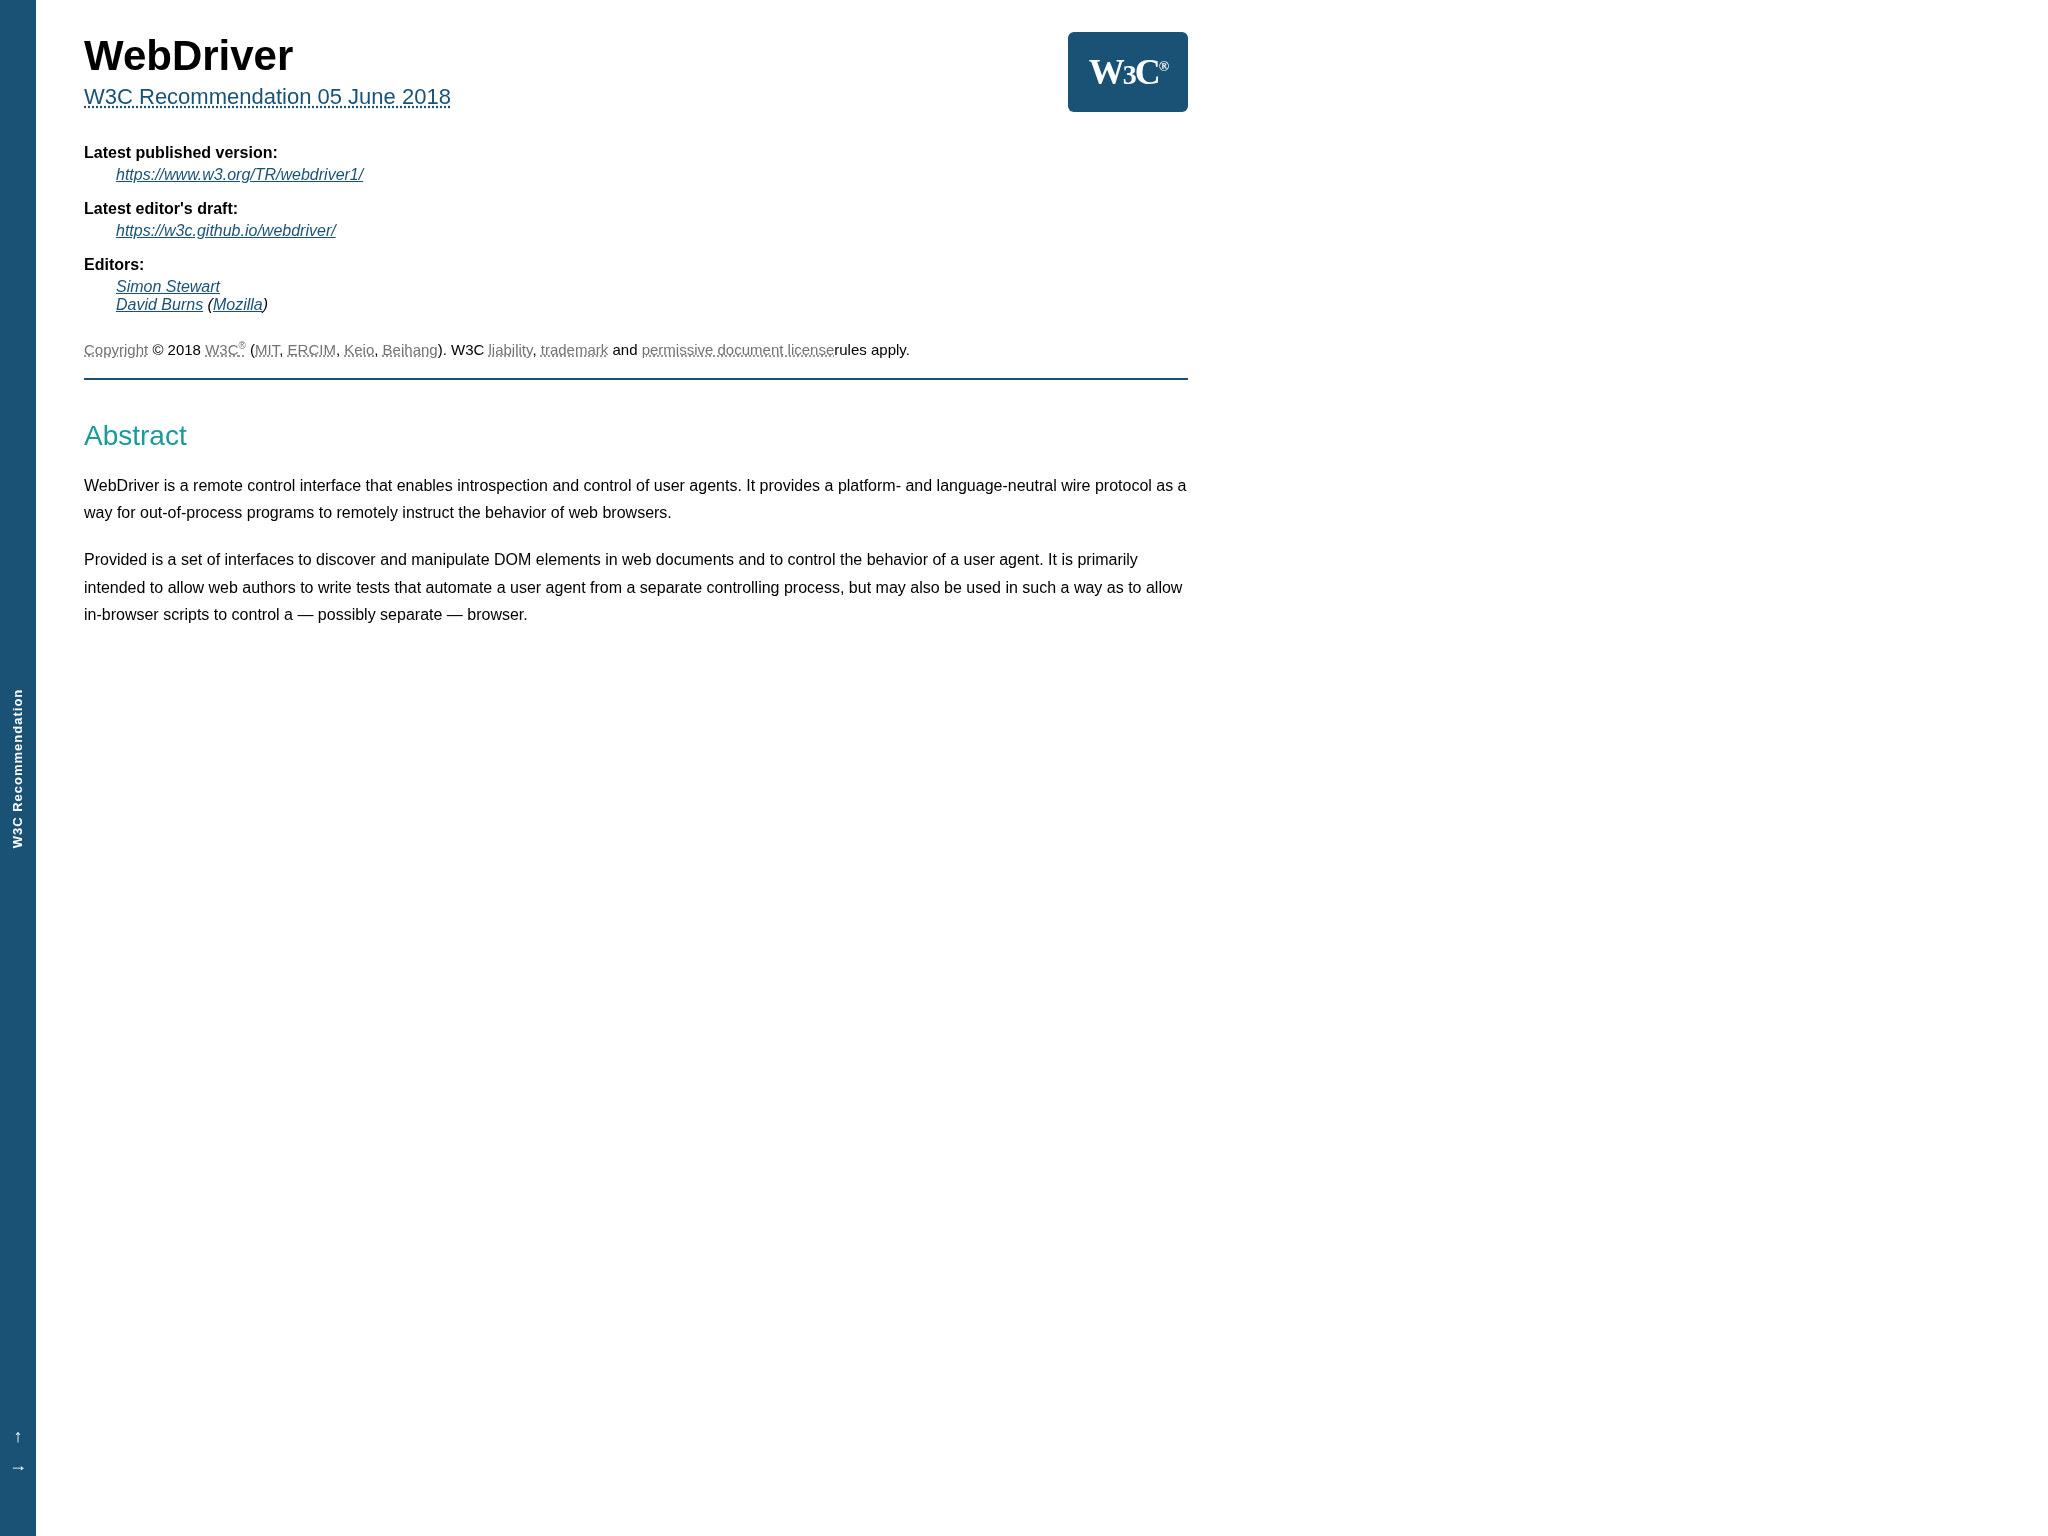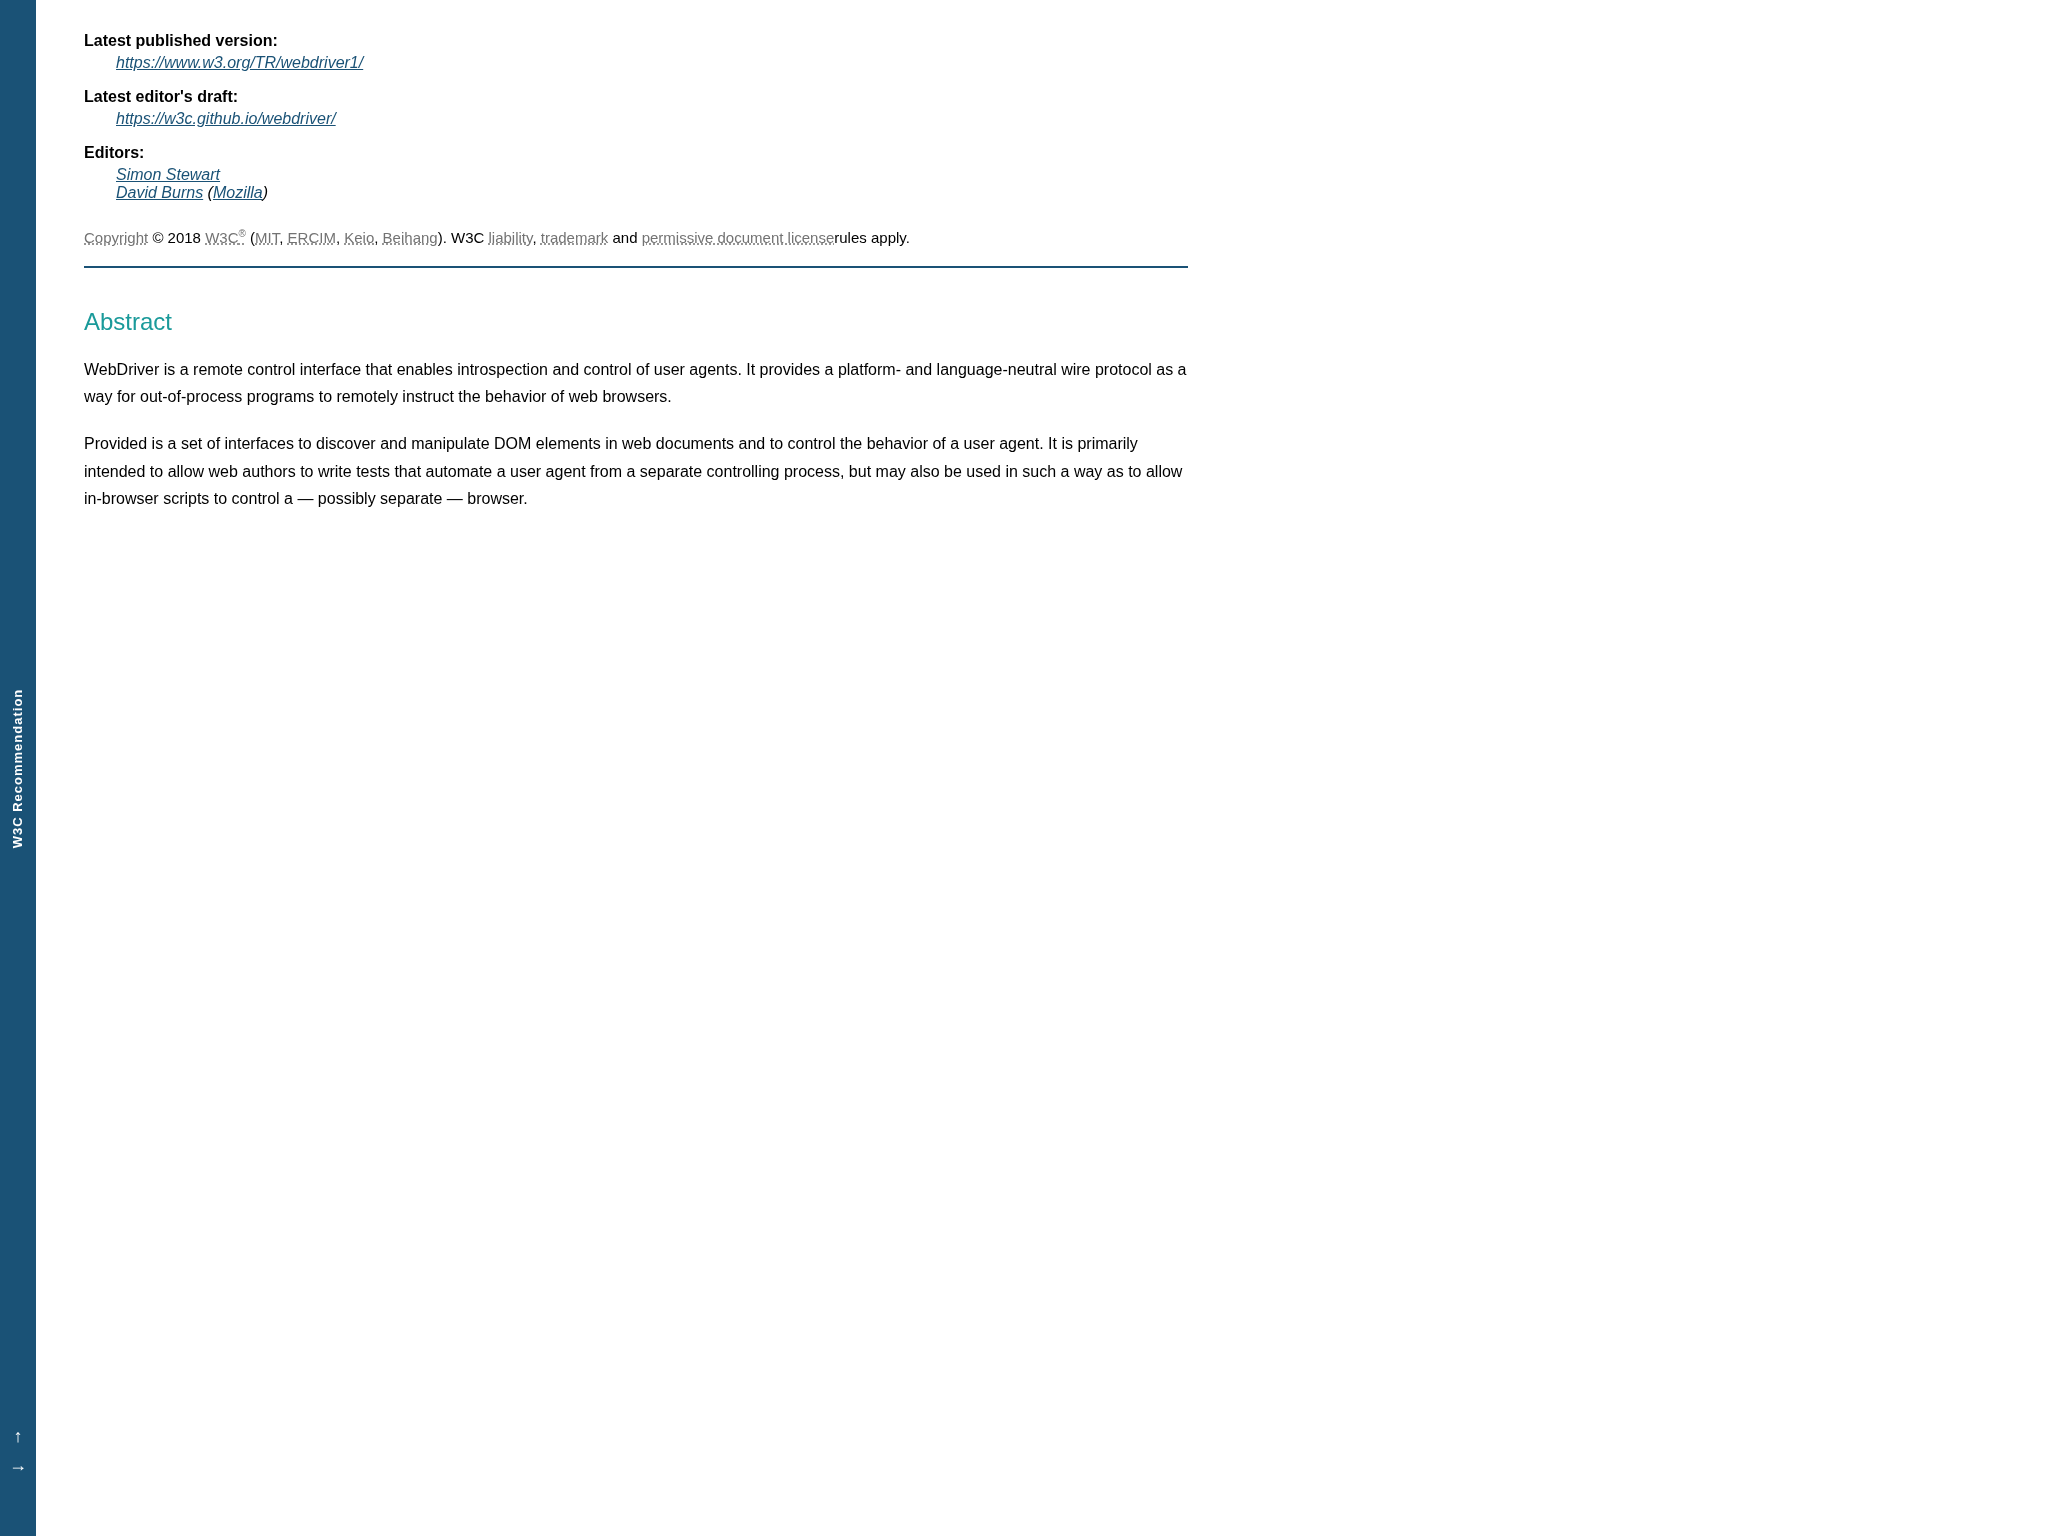--- a/index.html
+++ b/index.html
@@ -152,21 +152,21 @@
 
     
     .divider {
       border: none;
       border-top: 2px solid #1a5276;
       margin: 16px 0 40px 0;
     }
 
     
     .abstract-title {
-      font-size: 24px;
+      font-size: 28px;
       color: #1a9a9a;
       font-weight: normal;
       margin-bottom: 20px;
     }
 
     .abstract-text {
       font-size: 16px;
       line-height: 1.7;
       margin-bottom: 20px;
       color: #000;
@@ -183,20 +183,33 @@
 <div class="sidebar">
   <span class="sidebar-label">W3C Recommendation</span>
   <div class="sidebar-nav-icons">
     <span class="sidebar-nav-icon">↑</span>
     <span class="sidebar-nav-icon">→</span>
   </div>
 </div>
 
 <div class="main-content">
 
+  <div class="header">
+    <div class="header-left">
+      <h1>WebDriver</h1>
+      <div class="subtitle">
+        <span>W3C Recommendation 05 June 2018</span>
+      </div>
+    </div>
+    <div class="w3c-logo">
+      <span class="w3c-logo-text">
+        W<span style="font-size:28px;">3</span>C<span class="w3c-logo-reg">®</span>
+      </span>
+    </div>
+  </div>
 
   <div class="metadata">
 
     <div class="metadata-item">
       <div class="metadata-label">Latest published version:</div>
       <div class="metadata-value">
         <a class="link">https://www.w3.org/TR/webdriver1/</a>
       </div>
     </div>
 

